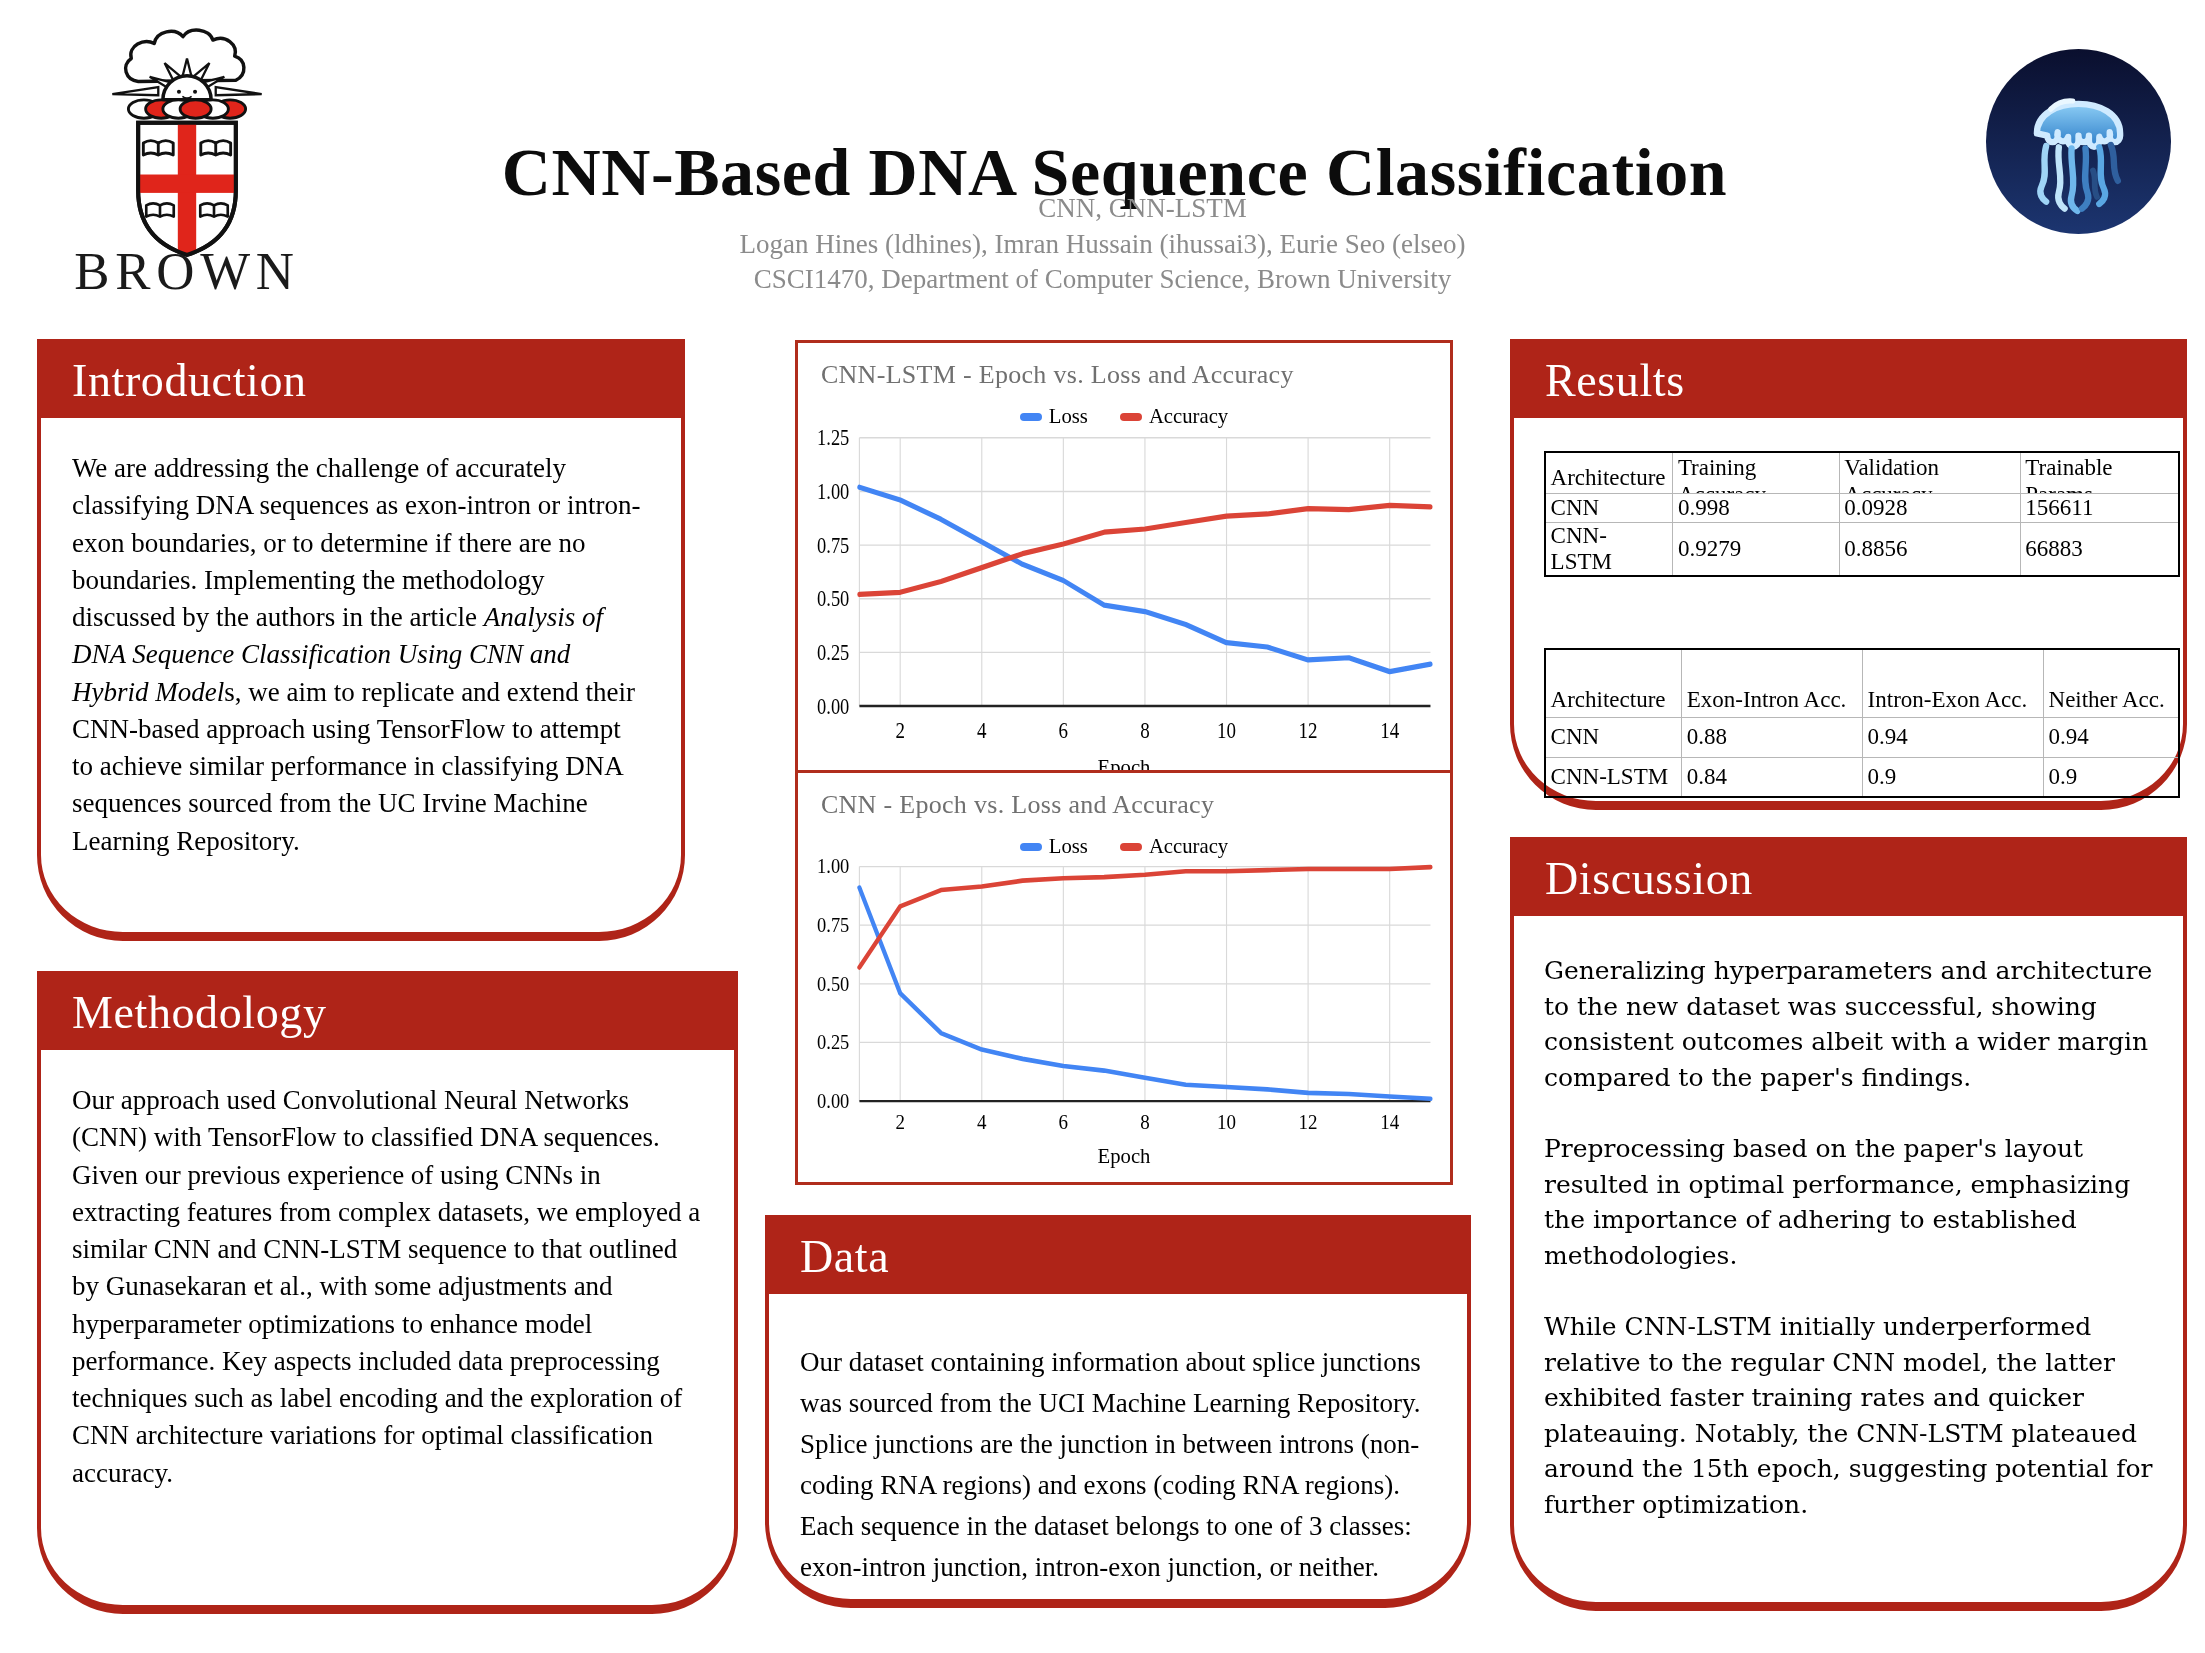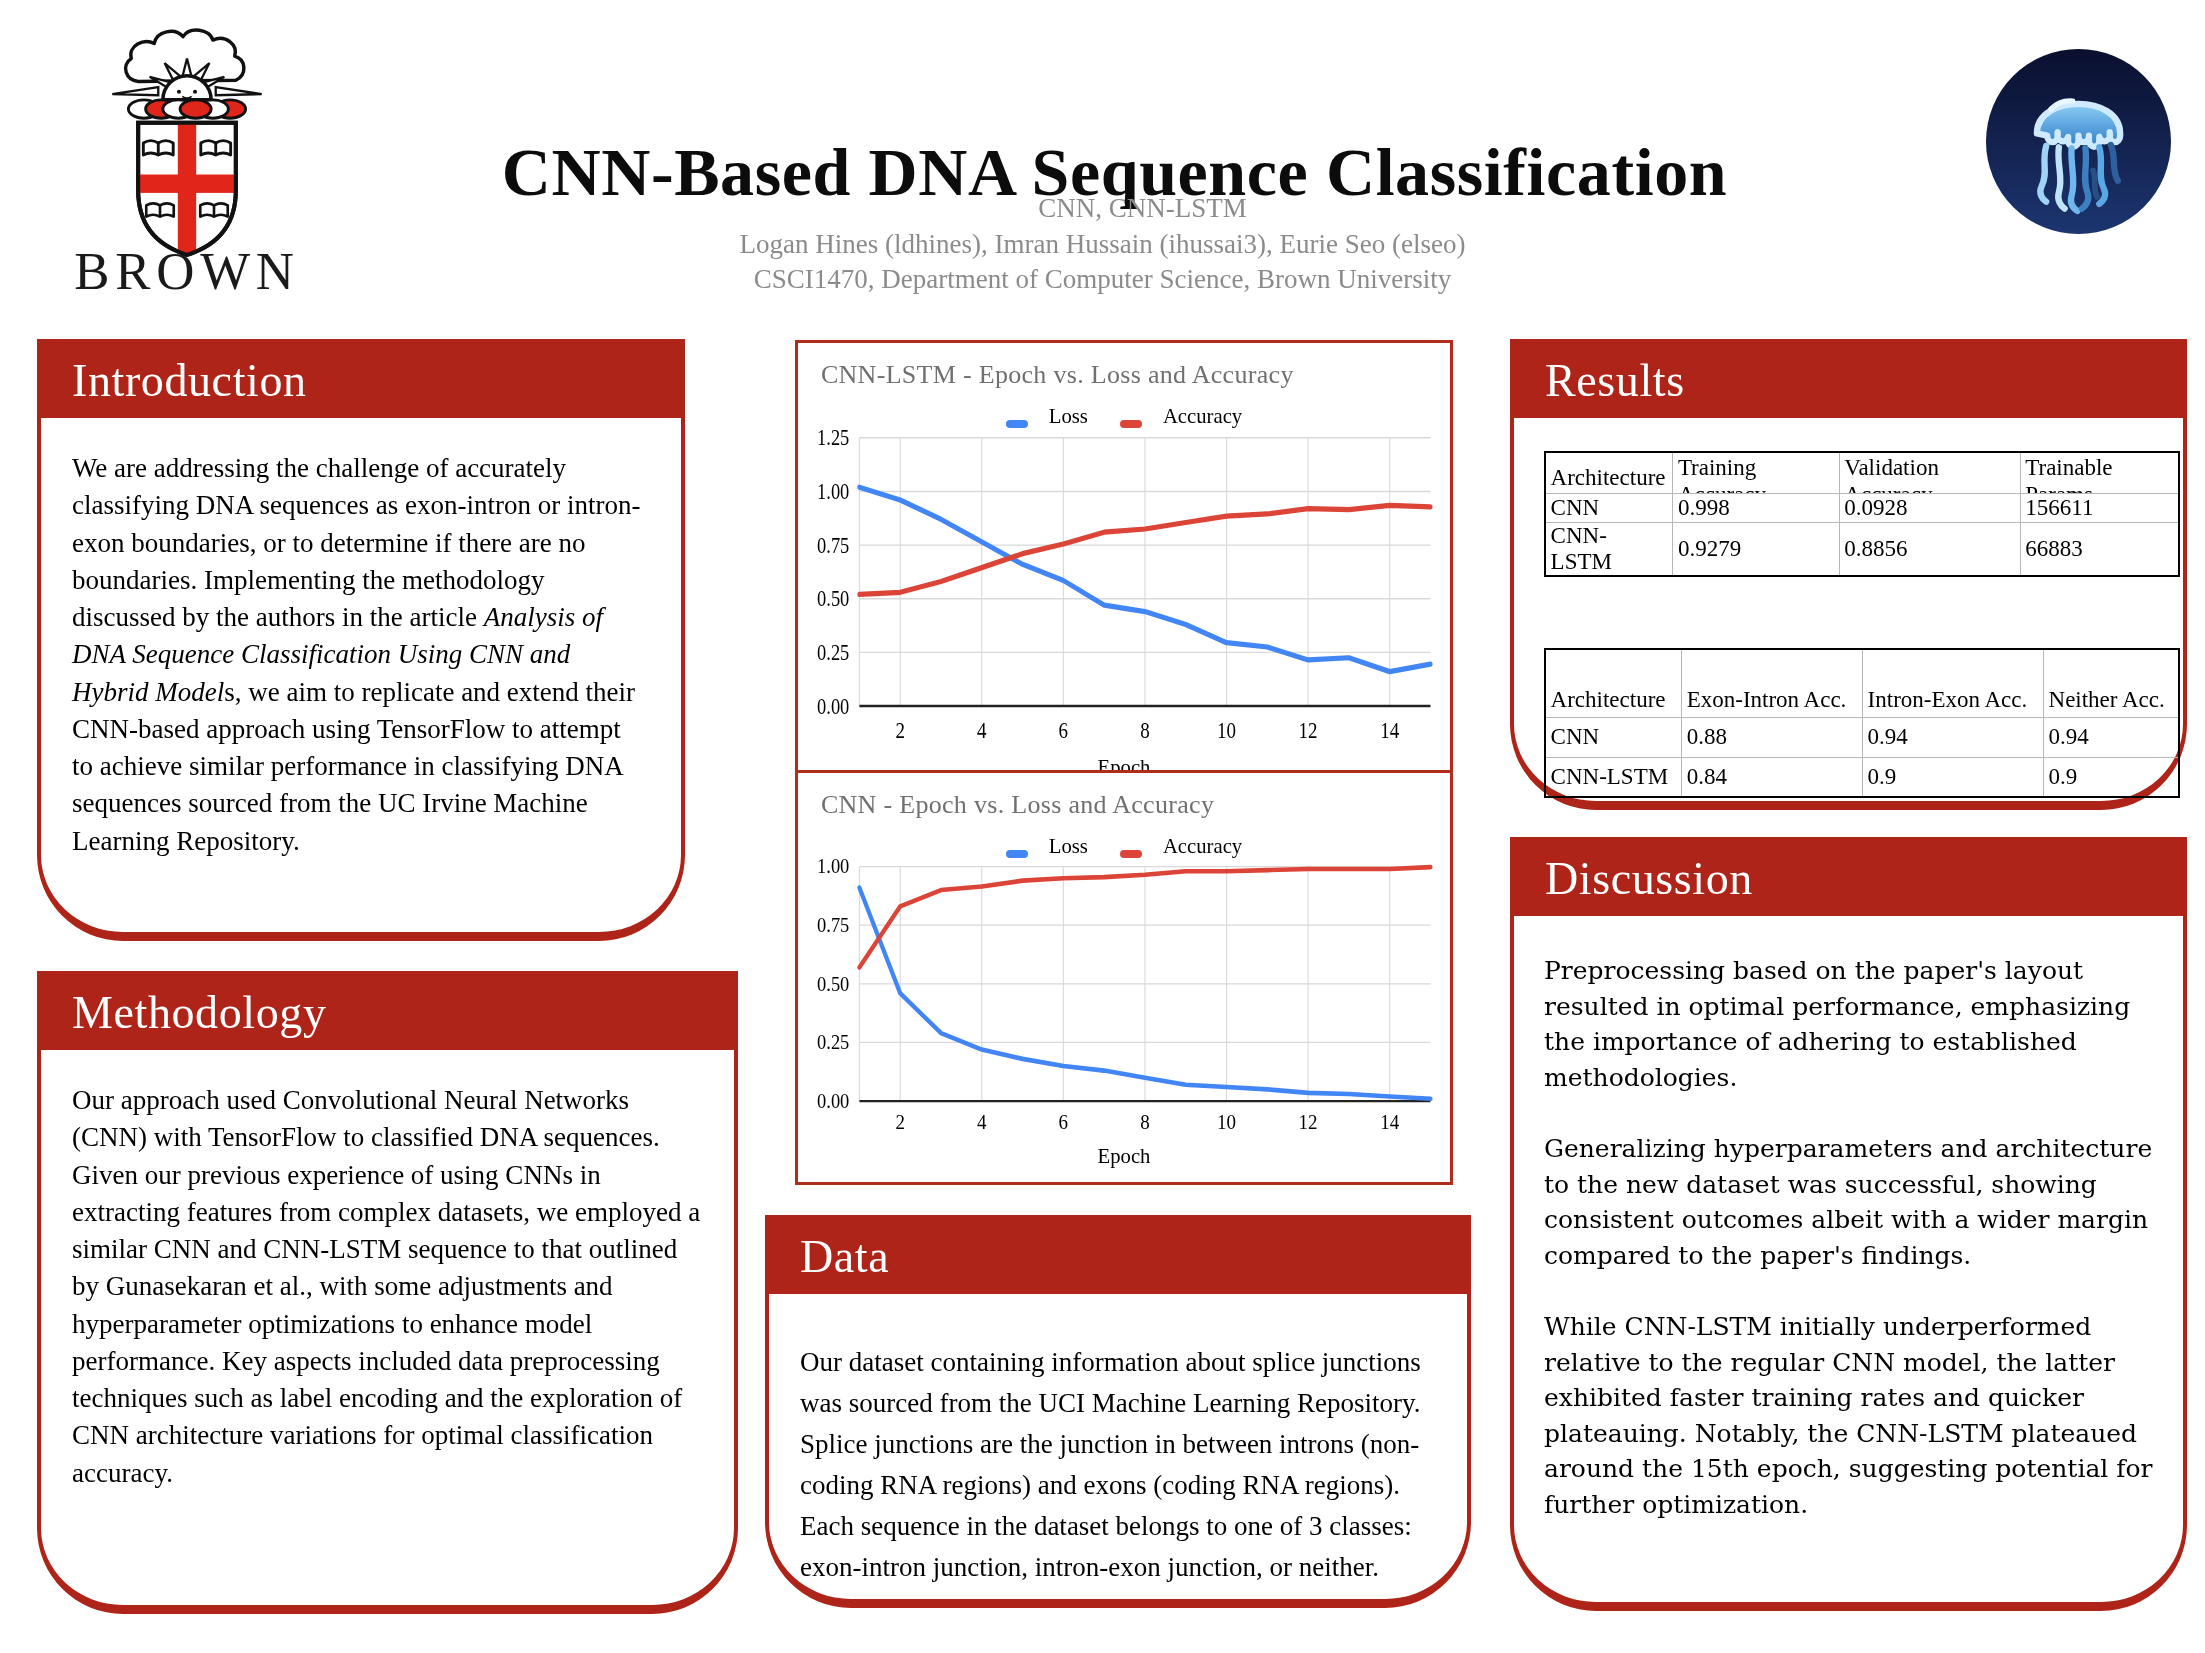--- a/index.html
+++ b/index.html
@@ -41,21 +41,21 @@
 
   
   .chart-card{
     position:absolute;background:#fff;border:3.4px solid #B02D1C;box-sizing:border-box;
     display:flex;flex-direction:column;padding:17px 10.3px 10.3px 10.3px;
   }
   .chart-card-1{left:795px;top:340px;width:658px;height:456px;}
   .chart-card-2{left:795px;top:770px;width:658px;height:415px;}
   .chart-title{font-size:26px;color:#707070;padding-left:12.6px;letter-spacing:0.3px;}
   .legend{display:flex;justify-content:center;align-items:center;gap:32px;margin-top:15px;}
-  .legend-item{display:flex;align-items:flex-end;gap:21px;font-size:20.7px;}
+  .legend-item{display:flex;align-items:center;gap:7px;font-size:20.7px;}
   .swatch{width:22px;height:8px;border-radius:4px;display:inline-block;}
   .plot{width:100%;flex:1;}
   .xlabel{text-align:center;font-size:20.7px;padding-bottom:3.4px;}
 
   
   .twrap{margin:33px 3.4px 0 30px;}
   .twrap2{margin:71px 3.4px 0 30px;}
   table.res{width:100%;border-collapse:collapse;border:2.3px solid #000;font-size:23px;}
   table.res td, table.res th{border:1.1px solid #b7b7b7;font-weight:normal;text-align:left;box-sizing:border-box;}
   .t1 th{height:41px;vertical-align:top;padding:1.1px 4.6px 0 4.6px;}
@@ -331,18 +331,18 @@
         <td class="num">0.9</td>
       </tr>
     </tbody>
       </table>
   </div>
 </section>
 
 <section class="card card-discussion">
   <div class="bar">Discussion</div>
   <div class="cardbody">
+    <p>Generalizing hyperparameters and architecture to the new dataset was successful, showing consistent outcomes albeit with a wider margin compared to the paper's findings.</p>
     <p>Preprocessing based on the paper's layout resulted in optimal performance, emphasizing the importance of  adhering to established methodologies.</p>
-    <p>Generalizing hyperparameters and architecture to the new dataset was successful, showing consistent outcomes albeit with a wider margin compared to the paper's findings.</p>
     <p>While CNN-LSTM initially underperformed relative to the regular CNN model, the latter exhibited faster training rates and quicker plateauing. Notably, the CNN-LSTM plateaued around the 15th epoch, suggesting potential for further optimization.</p>
   </div>
 </section>
 
 
 </body></html>

